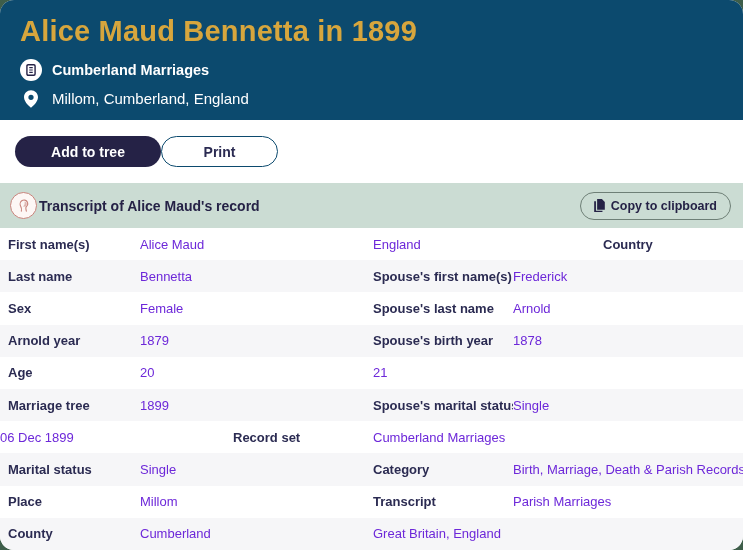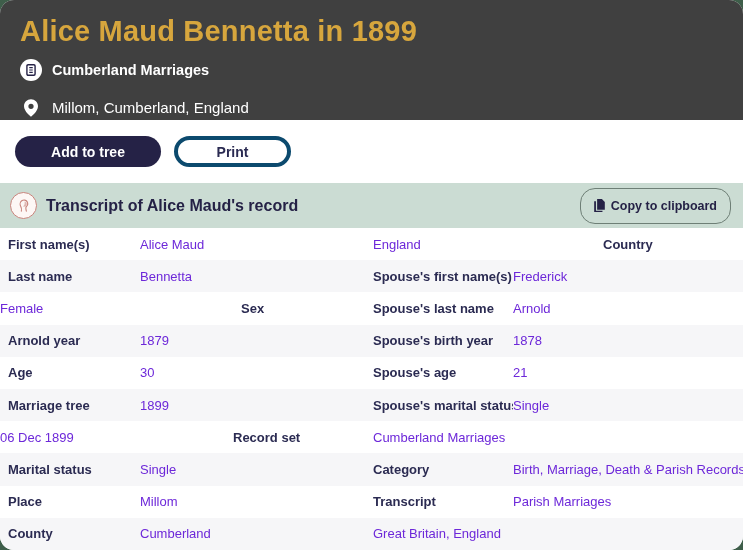--- a/index.html
+++ b/index.html
@@ -12,91 +12,91 @@
   }
   .page {
     width: 743px; height: 550px;
     background: #ffffff;
     border-radius: 14px;
     overflow: hidden;
     display: flex; flex-direction: column;
   }
   
   .hero {
-    background: #404040;
+    background: #0c4a6e;
     height: 120px;
     flex: 0 0 120px;
     padding: 16px 20px 0 20px;
   }
   .hero h1 {
     color: #D7A63D;
     font-size: 29px;
     font-weight: 800;
     letter-spacing: 0.2px;
     line-height: 1.1;
   }
   .hero-row {
     display: flex; align-items: center;
-    margin-top: 18px;
+    margin-top: 9px;
   }
   .recordset-row { margin-top: 11px; }
   .circle-icon {
     width: 22px; height: 22px;
     background: #ffffff; border-radius: 50%;
     display: flex; align-items: center; justify-content: center;
     flex: 0 0 22px;
   }
   .recordset-label {
     color: #ffffff; font-weight: 700; font-size: 14.5px; margin-left: 10px;
   }
   .pin-wrap { width: 22px; display:flex; justify-content:center; flex: 0 0 22px; }
   .location-label {
     color: #ffffff; font-size: 15px; margin-left: 10px; font-weight: 400;
   }
   
   .actions {
     height: 63px; flex: 0 0 63px;
     background: #ffffff;
     display: flex; align-items: center;
-    padding: 0 15px; gap: 13px;
+    padding: 0 15px; 
   }
   .btn {
     height: 31px; border-radius: 16px;
     font-family: "Liberation Sans", sans-serif;
     font-size: 14px; font-weight: 600;
     display: flex; align-items: center; justify-content: center;
     cursor: pointer; border: none;
   }
   .btn-primary {
     background: #252246; color: #ffffff; width: 146px;
   }
   .btn-secondary {
     background: #ffffff; color: #2B2B52; width: 117px;
-    border: 4px solid #0c4a6e;
+    border: 1px solid #0c4a6e;
   }
   
   .transcript-head {
     background: #CBDCD3;
     height: 45px; flex: 0 0 45px;
     display: flex; align-items: center;
     padding: 0 12px 0 10px;
   }
   .portrait {
     width: 27px; height: 27px; border-radius: 50%;
     background: #FDF7F5;
     border: 1.5px solid #C8847C;
     display: flex; align-items: center; justify-content: center;
     flex: 0 0 27px;
   }
   .transcript-title {
-    margin-left: 9px; font-weight: 700; font-size: 16px; color: #252246;
+    margin-left: 2px; font-weight: 700; font-size: 14px; color: #252246;
   }
   .btn-copy {
     margin-left: auto;
-    height: 36px; border-radius: 15px;
+    height: 28px; border-radius: 15px;
     background: transparent;
     border: 1px solid #6E7F76;
     color: #252246;
     font-family: "Liberation Sans", sans-serif;
     font-size: 12.5px; font-weight: 600;
     display: flex; align-items: center; gap: 6px;
     padding: 0 13px; cursor: pointer;
   }
   
   .record-table { flex: 1 1 auto; overflow: hidden; }
@@ -178,37 +178,36 @@
     </div>
 
     <div class="row">
       <div class="cell label c1">Last name</div>
       <div class="cell value c2">Bennetta</div>
       <div class="cell label c3">Spouse's first name(s)</div>
       <div class="cell value c4">Frederick</div>
     </div>
 
     <div class="row">
+      <div class="cell label c1">Sex</div>
       <div class="cell value c2">Female</div>
-      <div class="cell label c1">Sex</div>
       <div class="cell label c3">Spouse's last name</div>
       <div class="cell value c4">Arnold</div>
     </div>
 
     <div class="row">
       <div class="cell label c1">Arnold year</div>
       <div class="cell value c2">1879</div>
       <div class="cell label c3">Spouse's birth year</div>
       <div class="cell value c4">1878</div>
     </div>
 
     <div class="row">
       <div class="cell label c1">Age</div>
-      <div class="cell value c2">30</div>
-      <div class="cell label c3">Spouse's age</div>
+      <div class="cell value c2">20</div>
       <div class="cell value c4">21</div>
     </div>
 
     <div class="row">
       <div class="cell label c1">Marriage tree</div>
       <div class="cell value c2">1899</div>
       <div class="cell label c3">Spouse's marital status</div>
       <div class="cell value c4">Single</div>
     </div>
 

